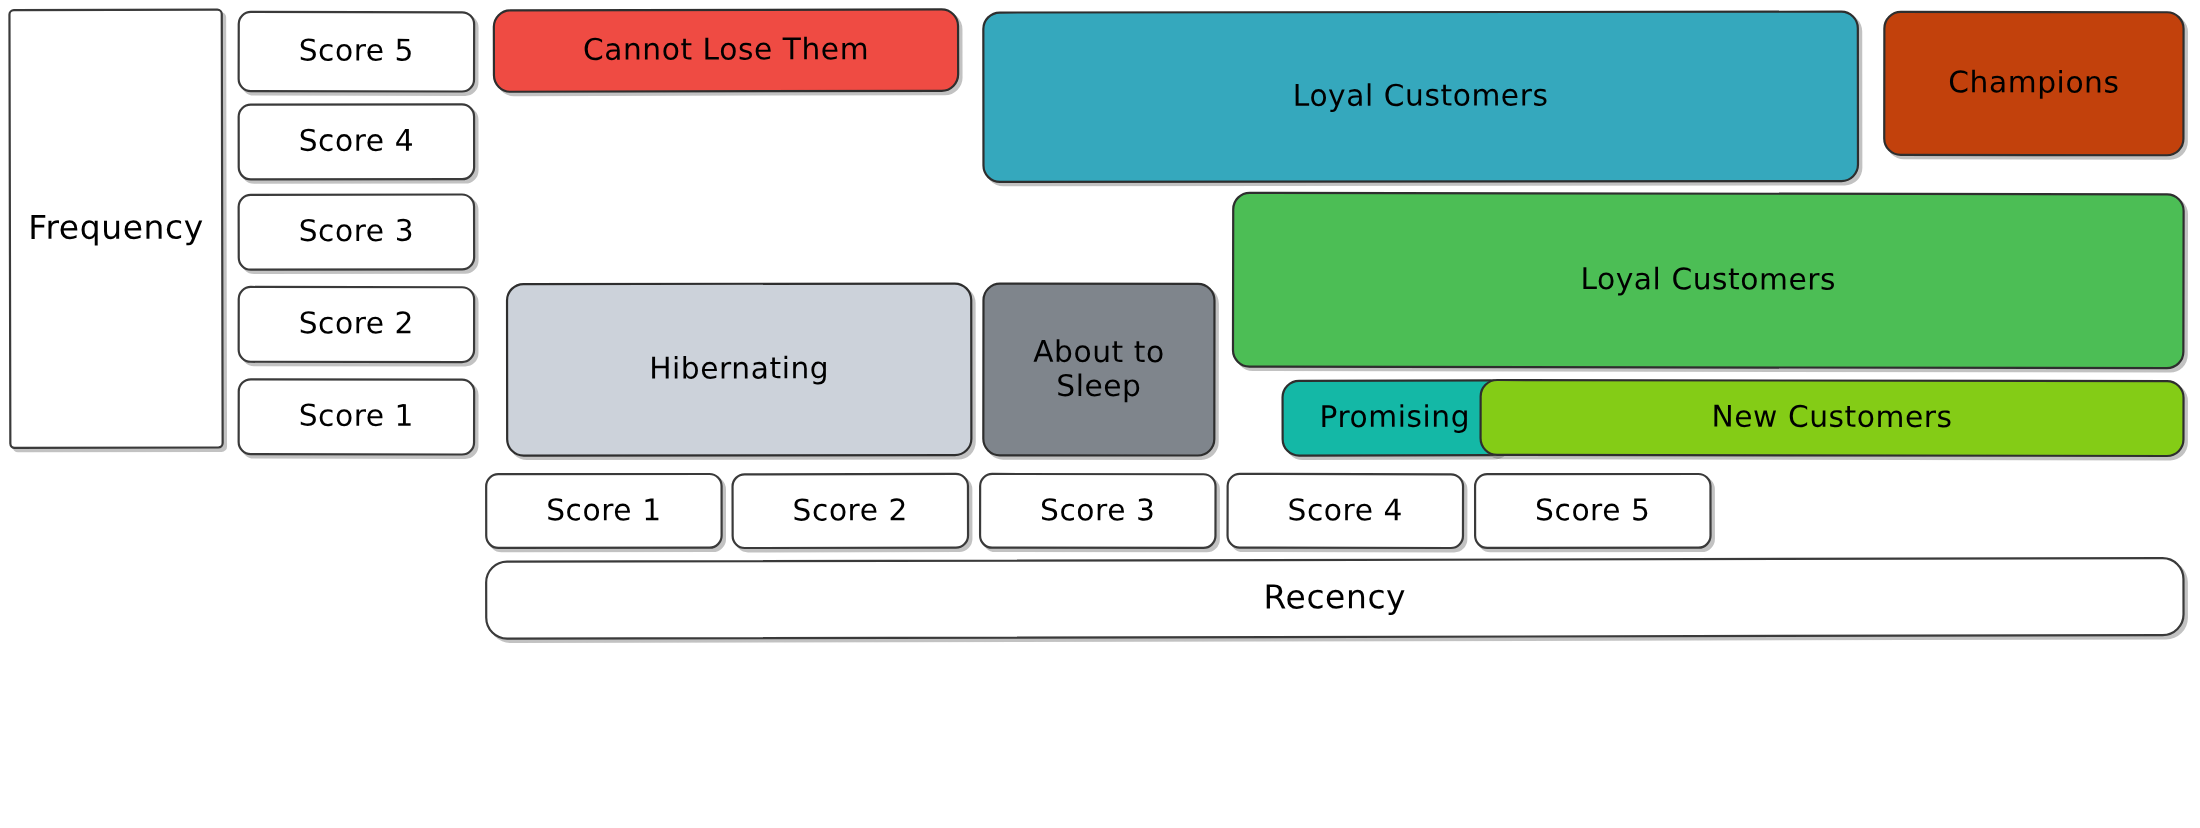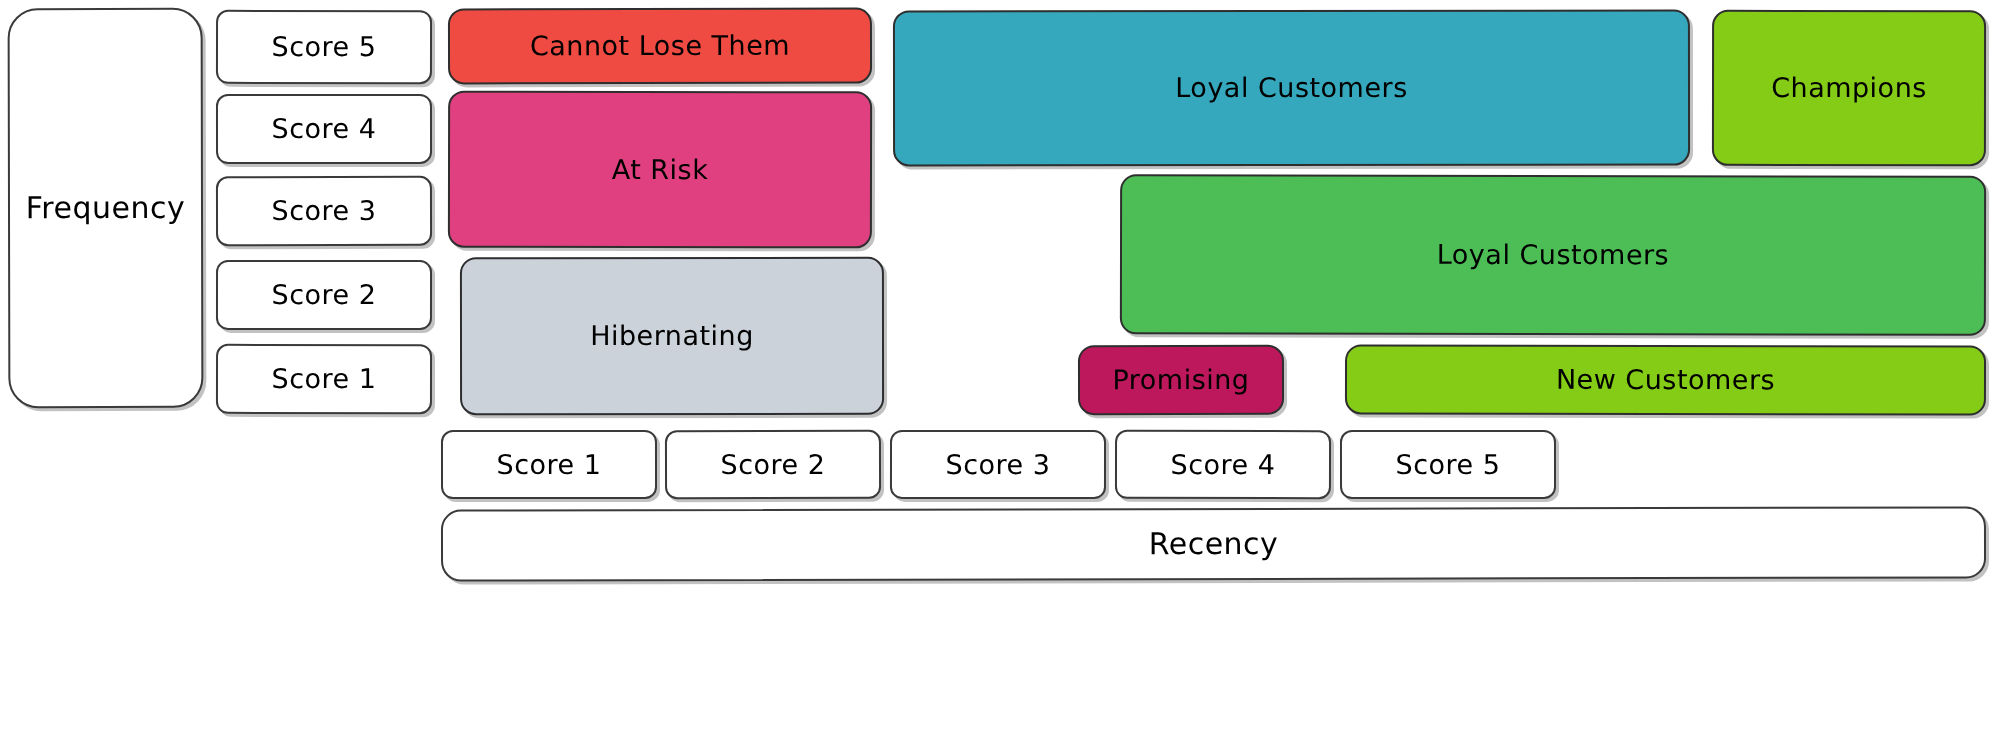--- a/index.html
+++ b/index.html
@@ -56,43 +56,43 @@
   .w1 { transform: rotate(-0.12deg); }
   .w2 { transform: rotate(0.10deg); }
   .w3 { transform: rotate(-0.06deg); }
   .w4 { transform: rotate(0.07deg); }
 </style>
 </head>
 <body>
 
 <div id="canvas">
 
-  <div class="box plain axis-title w1" style="left:8px; top:8px; width:195px; height:400px; border-radius:30px;">Frequency</div>
+  <div class="box plain axis-title w1" style="left:8px; top:8px; width:195px; height:400px; border-radius:5px;">Frequency</div>
 
   <div class="box plain w2" style="left:216px; top:10px;  width:216px; height:74px;">Score 5</div>
   <div class="box plain w3" style="left:216px; top:94px;  width:216px; height:70px;">Score 4</div>
   <div class="box plain w1" style="left:216px; top:176px; width:216px; height:70px;">Score 3</div>
   <div class="box plain w4" style="left:216px; top:260px; width:216px; height:70px;">Score 2</div>
   <div class="box plain w2" style="left:216px; top:344px; width:216px; height:70px;">Score 1</div>
 
   <div class="box seg w1" style="left:448px; top:8px; width:424px; height:76px; background:#ef4b43;">Cannot Lose Them</div>
 
-  <div class="box seg w2" style="left:448px; top:91px; width:424px; height:157px; background:#e0407f;">At Risk</div>
 
   <div class="box seg w3" style="left:893px; top:10px; width:797px; height:156px; background:#35a8bd;">Loyal Customers</div>
 
-  <div class="box seg w4" style="left:1712px; top:10px; width:274px; height:156px; background:#84cc16;">Champions</div>
+  <div class="box seg w4" style="left:1712px; top:10px; width:274px; height:132px; background:#c2410c;">Champions</div>
 
 
   <div class="box seg w2" style="left:1120px; top:175px; width:866px; height:160px; background:#4cbe55;">Loyal Customers</div>
 
   <div class="box seg w3" style="left:448px; top:257px; width:424px; height:158px; background:#ccd2da;margin-left:12px;">Hibernating</div>
 
+  <div class="box seg w4" style="left:893px; top:257px; width:212px; height:158px; background:#7f858c;">About to Sleep</div>
 
-  <div class="box seg w1" style="left:1078px; top:345px; width:206px; height:70px; background:#be185d;">Promising</div>
+  <div class="box seg w1" style="left:1165px; top:345px; width:206px; height:70px; background:#14b8a6;">Promising</div>
 
   <div class="box seg w2" style="left:1345px; top:345px; width:641px; height:70px; background:#84cc16;">New Customers</div>
 
   <div class="box plain w3" style="left:441px;  top:430px; width:216px; height:69px;">Score 1</div>
   <div class="box plain w1" style="left:665px;  top:430px; width:216px; height:69px;">Score 2</div>
   <div class="box plain w4" style="left:890px;  top:430px; width:216px; height:69px;">Score 3</div>
   <div class="box plain w2" style="left:1115px; top:430px; width:216px; height:69px;">Score 4</div>
   <div class="box plain w3" style="left:1340px; top:430px; width:216px; height:69px;">Score 5</div>
 
   <div class="box plain axis-title w1" style="left:441px; top:508px; width:1545px; height:72px; border-radius:20px;">Recency</div>

